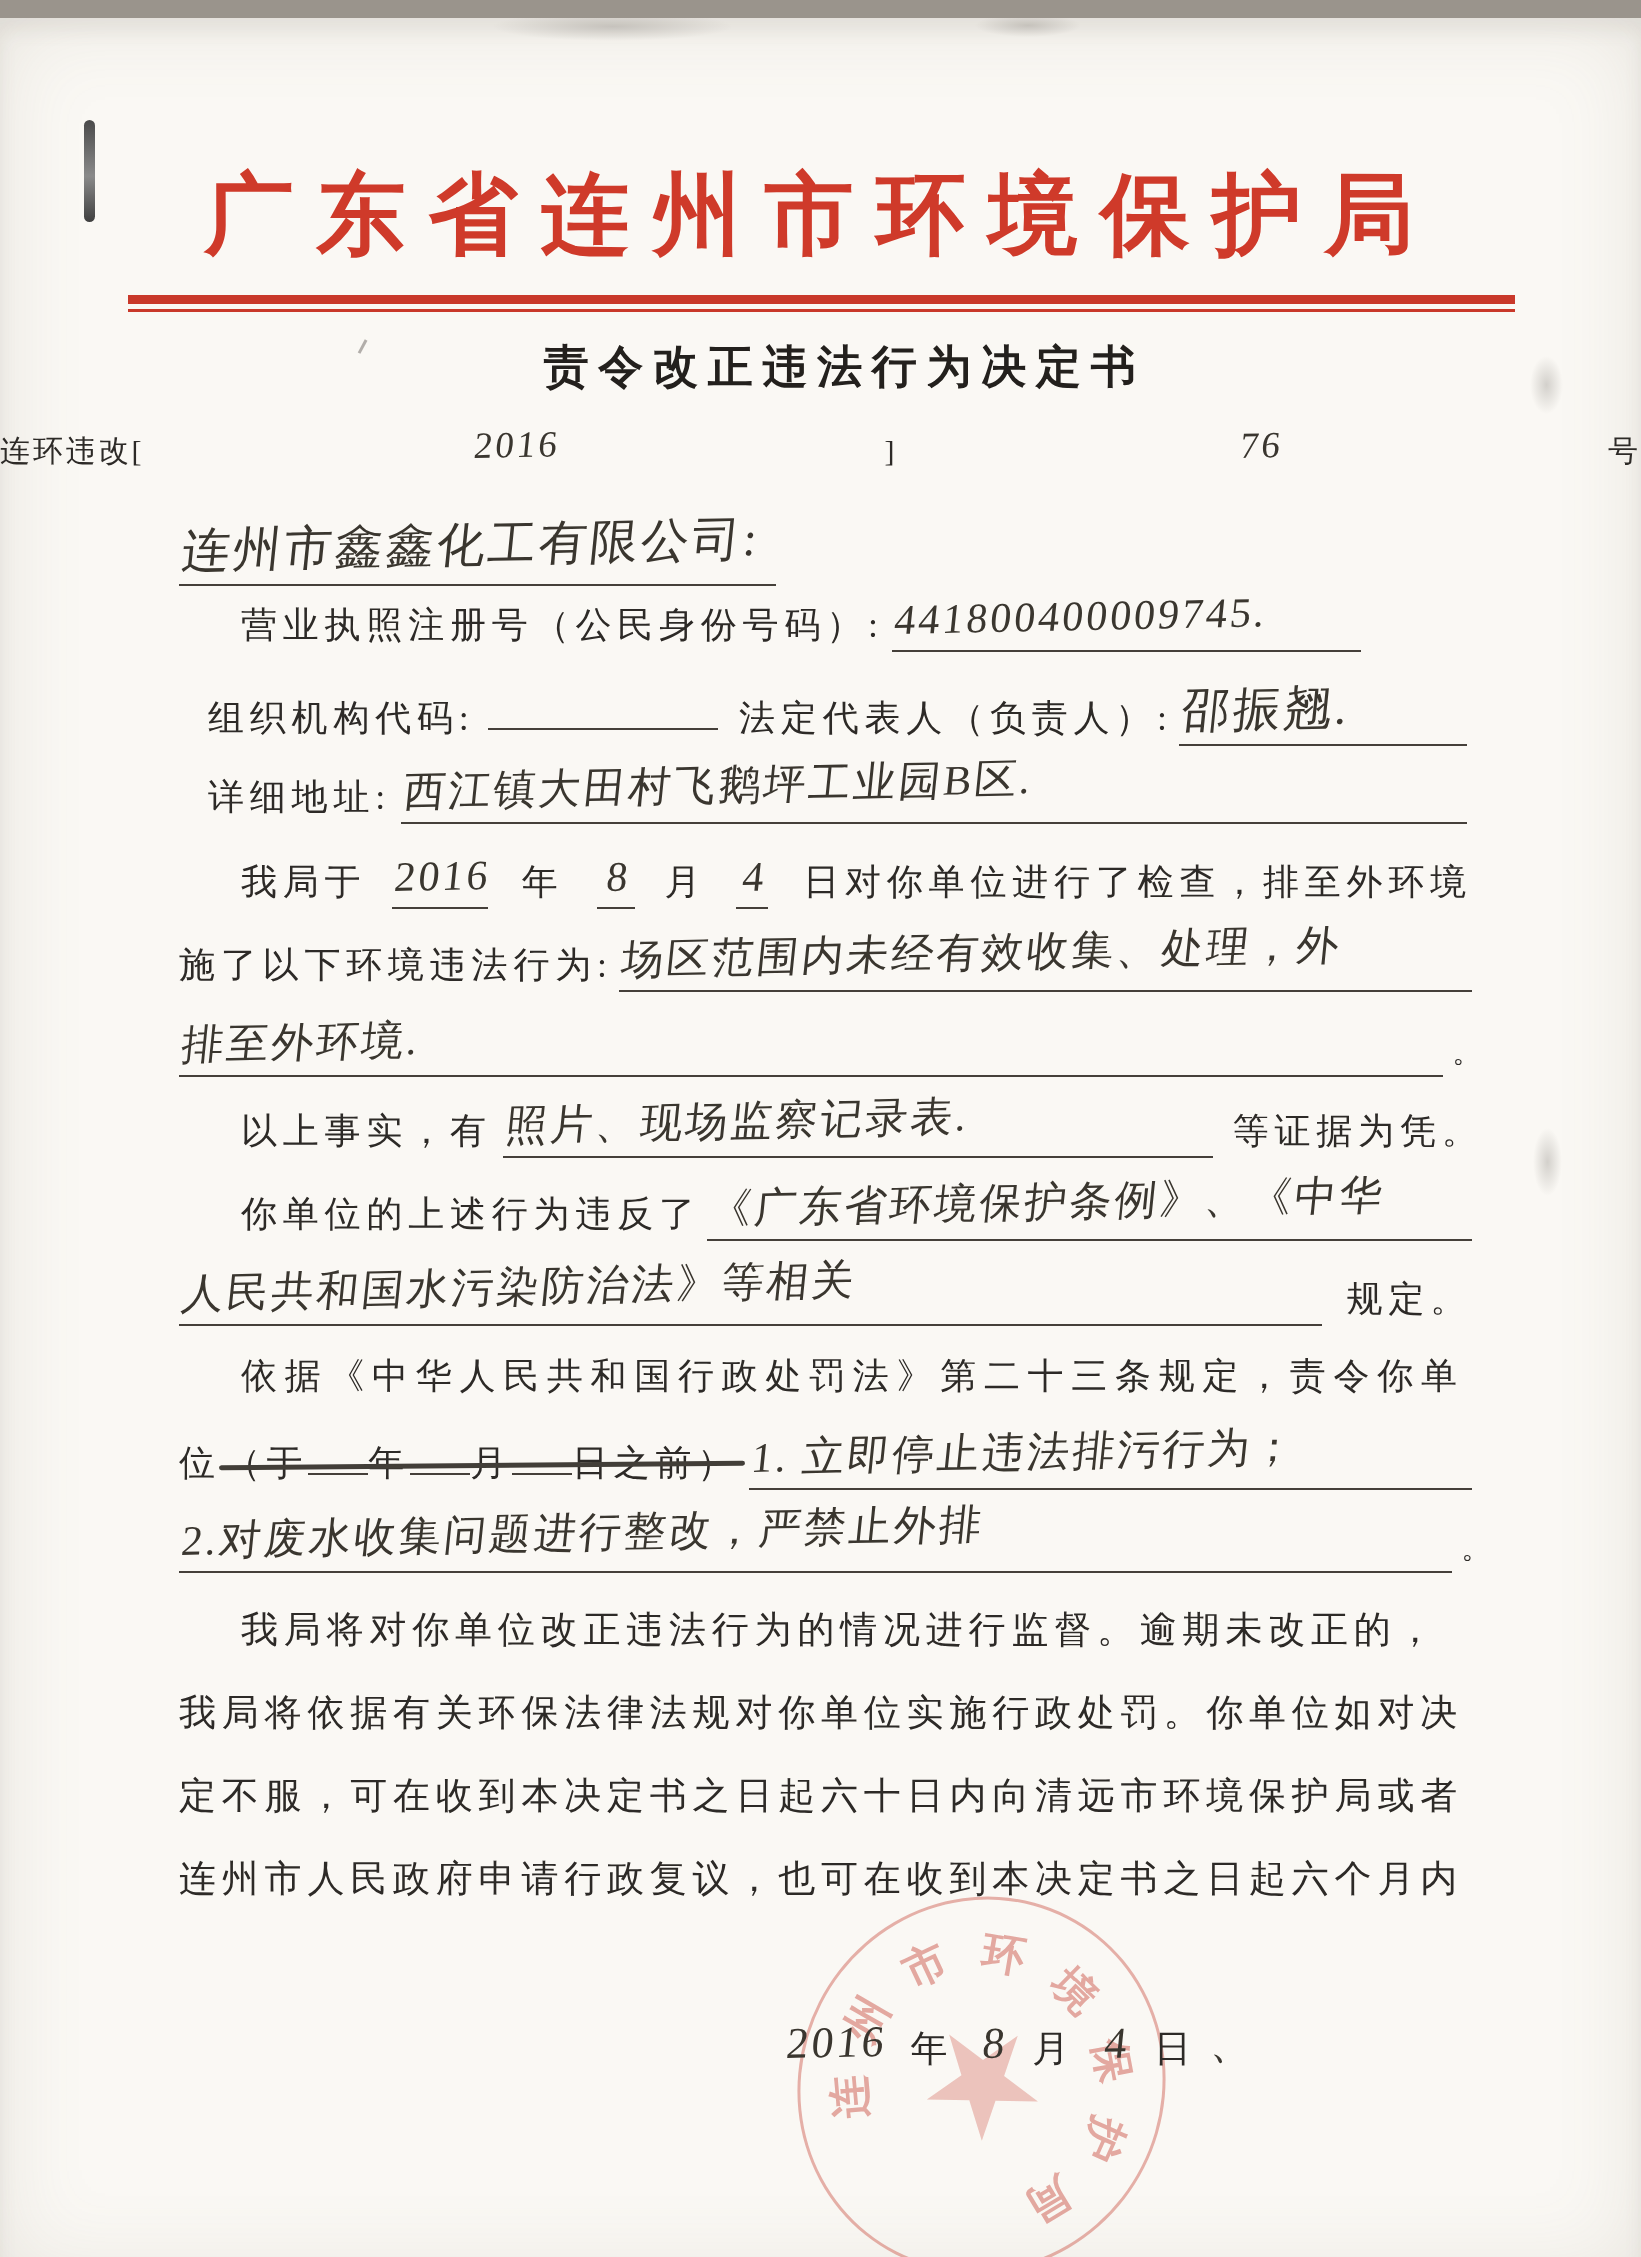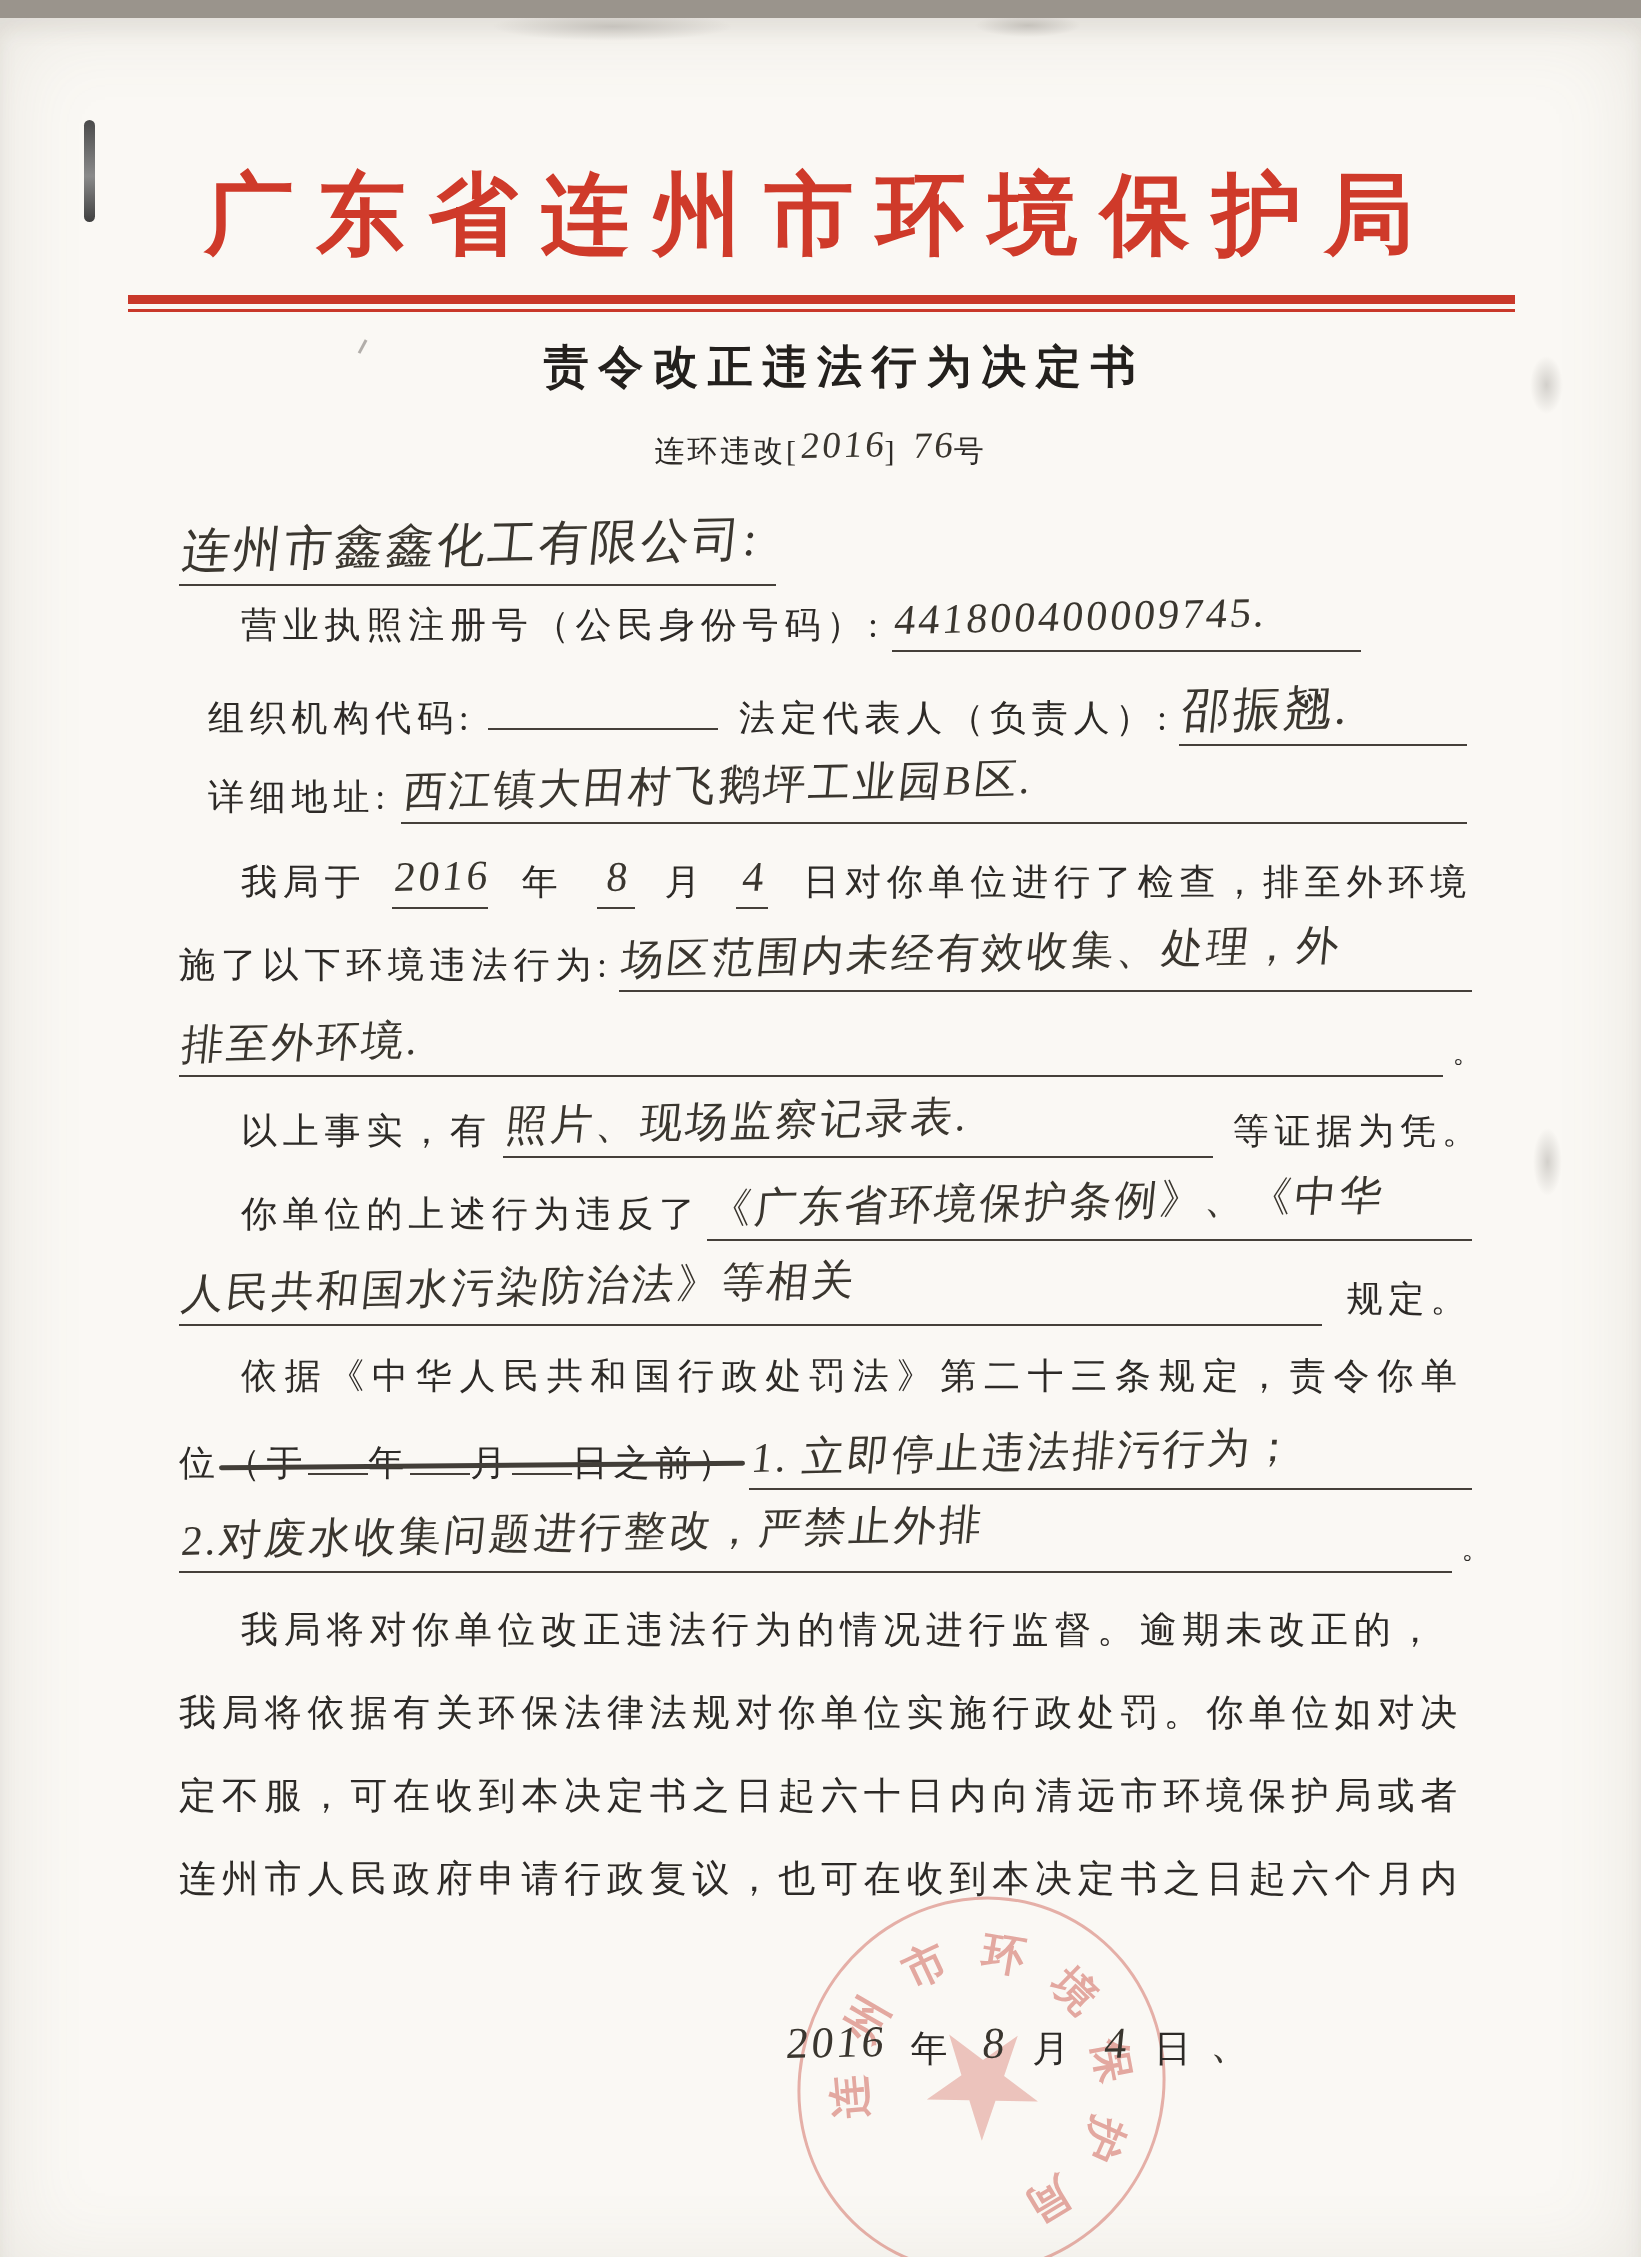--- a/index.html
+++ b/index.html
@@ -20,21 +20,21 @@
           transform:skewX(-7deg) rotate(-1.2deg); transform-origin:left bottom; }
   .hand-big { font-size:48px; }
   .hand-sm { font-size:39px; }
   
   .masthead { position:absolute; top:137px; left:0; width:100%; text-align:center;
           font-size:89px; font-weight:bold; letter-spacing:23px; color:#cf3a2a; }
   .rule-thick { position:absolute; top:277px; left:128px; width:1387px; height:8.7px; background:#c9382a; }
   .rule-thin  { position:absolute; top:291px; left:128px; width:1387px; height:2.9px; background:#c9382a; }
   .doc-title { position:absolute; top:319px; left:0; width:100%; text-align:center;
           font-size:45px; font-weight:bold; letter-spacing:9.7px; color:#23201d;padding-left:24px; }
-  .doc-no { position:absolute; top:409px; left:0; width:100%; display:flex; justify-content:center;
+  .doc-no { position:absolute; top:409px; left:0; width:100%; display:flex; justify-content:space-between;
           align-items:baseline; font-size:30px; letter-spacing:2.9px; }
   .doc-no .hand { font-size:37px; }
   
   .struck { position:relative; display:inline-flex; align-items:baseline; padding:0 3.9px; }
   .struck::after { content:""; position:absolute; left:-1.9px; right:-1.9px; top:54%; height:4.8px;
           background:#423e38; border-radius:2.9px; transform:rotate(-.5deg); }
   .blank { display:inline-block; width:60px; border-bottom:2.9px solid #45403a; height:1em; }
   .tail-dot { font-size:29px; margin-left:9.7px; }
   
   .seal { position:absolute; left:799px; top:1877px; width:365px; height:380px;

